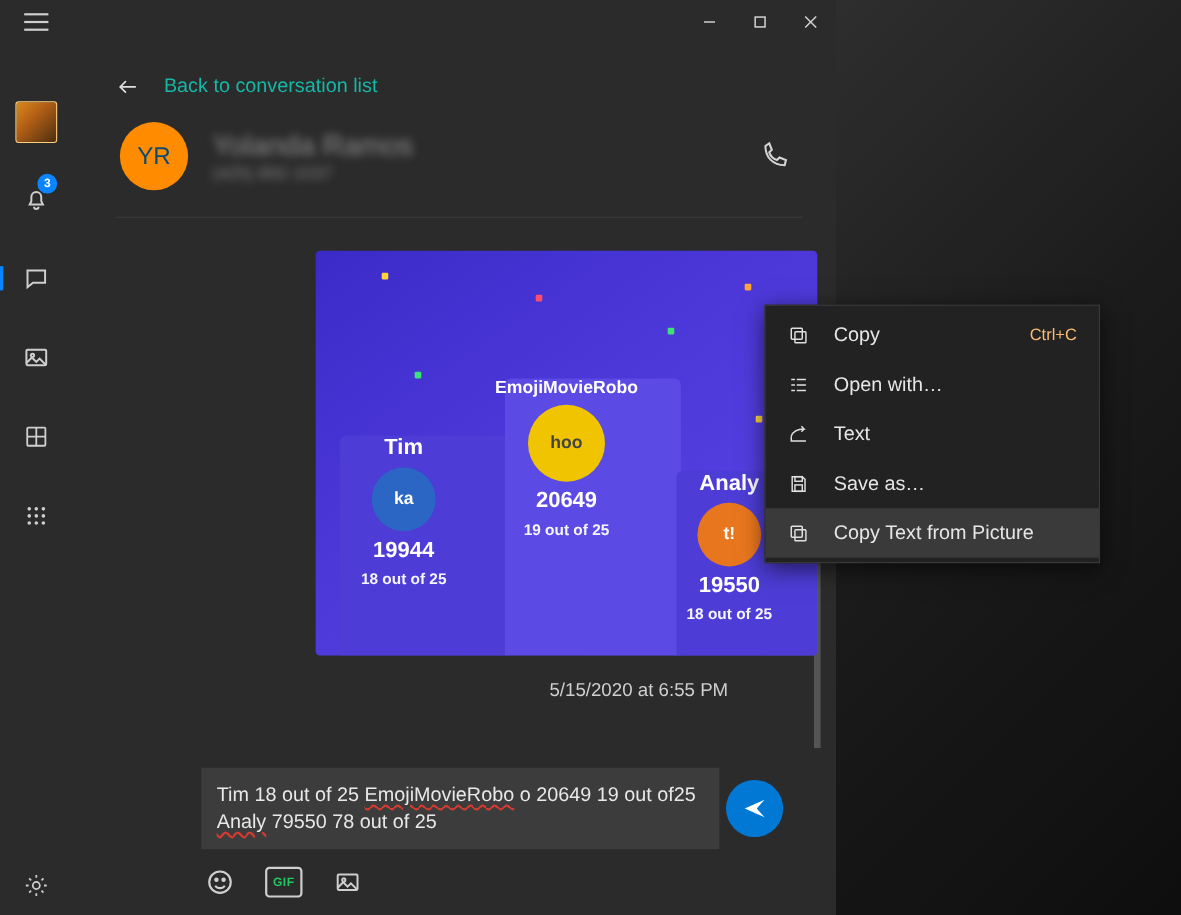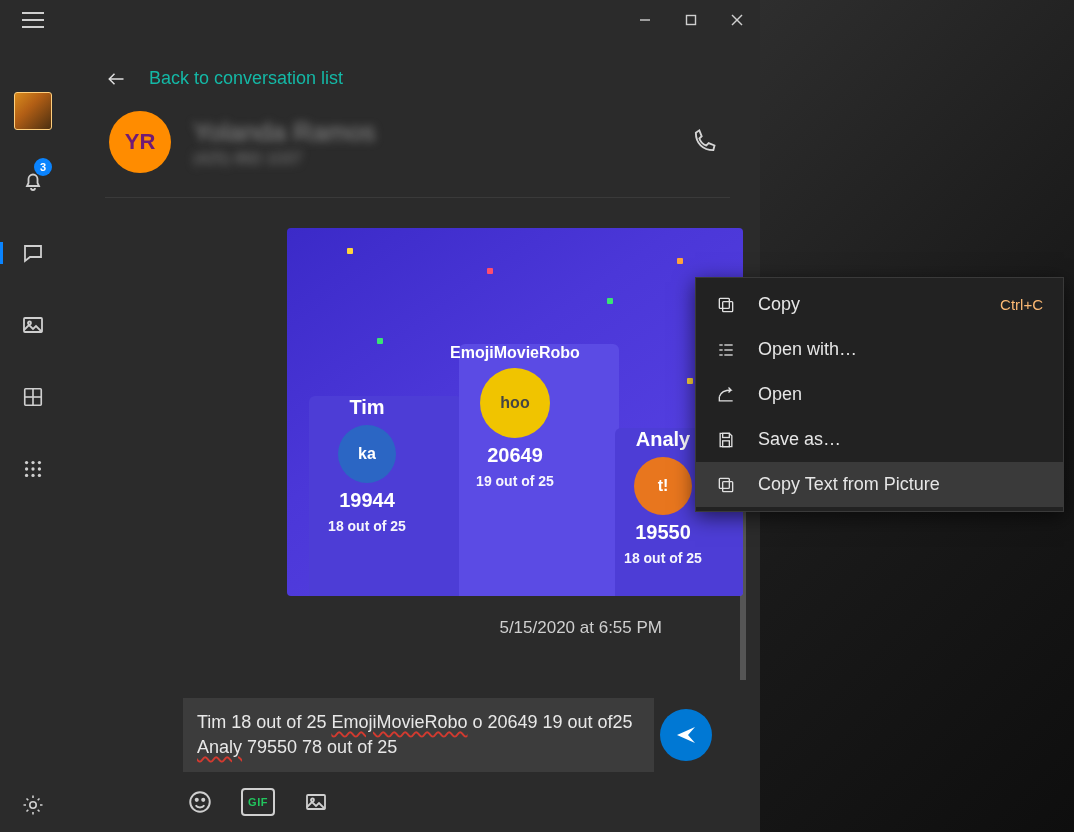--- a/index.html
+++ b/index.html
@@ -32,21 +32,21 @@
   .navicon{ width:65px; height:42px; display:flex; align-items:center; justify-content:center; color:#d0d0d0; position:relative;}
   .navicon.active::before{content:"";position:absolute;left:0;top:10px;bottom:10px;width:3px;background:#0a84ff;}
   .badge{ position:absolute; top:-2px; left:34px; min-width:18px; height:18px; border-radius:9px; background:#0a84ff; color:#fff; font-size:11px; font-weight:600; display:flex;align-items:center;justify-content:center; padding:0 4px;}
   .sidebar .grow{flex:1;}
 
   
   .main{ flex:1; padding:0 0 0 0; display:flex; flex-direction:column; min-width:0;}
   .backrow{ display:flex; align-items:center; gap:22px; padding:28px 0 8px 40px; color:#14b8a6; font-size:18px;}
   .backarrow{font-size:20px;}
   .contactrow{ display:flex; align-items:center; gap:22px; padding:14px 34px 14px 44px;}
-  .avatar{ width:62px; height:62px; border-radius:50%; background:#ff8c00; color:#701a75; font-size:22px; display:flex; align-items:center; justify-content:center; font-weight:700;}
+  .avatar{ width:62px; height:62px; border-radius:50%; background:#ff8c00; color:#0c4a6e; font-size:22px; display:flex; align-items:center; justify-content:center; font-weight:400;}
   .contactinfo{ flex:1; color:#a8a8a8;}
   .contactname{ font-size:26px; color:#8d8d8d; filter:blur(4px); }
   .contactphone{ font-size:16px; filter:blur(4px); color:#7e7e7e; margin-top:2px;}
   .callbtn{ width:44px; height:44px; display:flex; align-items:center; justify-content:center;}
   hr.div{ border:none; border-top:1px solid #3a3a3a; margin:10px 30px 0 40px;}
 
   
   .messages{ flex:1; overflow:hidden; position:relative; padding:30px 42px 0 0;}
   .scrollbar{ position:absolute; right:14px; top:300px; width:6px; height:230px; background:#555; border-radius:3px;}
   .imgbubble{ margin-left:222px; width:456px; height:368px; border-radius:4px; overflow:hidden;
@@ -72,21 +72,21 @@
   
   .compose{ padding:18px 48px 14px 118px; display:flex; align-items:center; gap:6px;}
   .msgbox{ flex:1; background:#3c3c3c; padding:12px 14px; color:#e8e8e8; font-size:18px; line-height:1.4; min-height:64px; position:relative;}
   .squiggle{ text-decoration:underline wavy #d33a2f; text-decoration-thickness:2px; text-underline-offset:3px;}
   .sendbtn{ width:52px; height:52px; border-radius:50%; background:#0078d4; display:flex; align-items:center; justify-content:center;}
   .attachrow{ padding:2px 0 16px 120px; display:flex; gap:26px; color:#22c55e;}
   .small-ic{ width:30px; height:28px; display:flex; align-items:center; justify-content:center; border:none;}
   .gif-ic{ border:2px solid #cfcfcf; border-radius:4px; font-size:11px; font-weight:700; letter-spacing:.5px; width:34px;}
 
   
-  .ctx { position:absolute; left:695px; top:277px; width:369px; background:#222; border:1px solid #3a3a3a; box-shadow:0 5px 20px rgba(0,0,0,.6); z-index:50; padding:4px 0;}
+  .ctx { position:absolute; left:695px; top:277px; width:305px; background:#222; border:1px solid #3a3a3a; box-shadow:0 5px 20px rgba(0,0,0,.6); z-index:50; padding:4px 0;}
   .ctx-item{ display:flex; align-items:center; gap:20px; padding:12px 20px 12px 18px; font-size:18px; color:#e6e6e6;}
   .ctx-item.hover{ background:#3a3a3a;}
   .ctx-item .ic{ width:24px; display:flex; justify-content:center; color:#e0e0e0;}
   .ctx-item .lab{ flex:1;}
   .ctx-item .accel{ color:#fdba74; font-size:15px;}
 
   svg{display:block;}
 </style>
 </head>
 <body>
@@ -292,21 +292,21 @@
     </span>
     <span class="lab">Open with…</span>
   </div>
   <div class="ctx-item">
     <span class="ic">
       <svg width="20" height="20" viewBox="0 0 24 24" fill="none" stroke="#e0e0e0" stroke-width="1.6">
           <path d="M4 14c2-6 8-8 14-8l-3-3m3 3-3 3"></path>
           <path d="M4 14v5h16"></path>
         </svg>
     </span>
-    <span class="lab">Open</span>
+    <span class="lab">Text</span>
   </div>
   <div class="ctx-item">
     <span class="ic">
       <svg width="20" height="20" viewBox="0 0 24 24" fill="none" stroke="#e0e0e0" stroke-width="1.6">
           <path d="M5 4h11l3 3v13H5z"></path>
           <rect x="8" y="4" width="8" height="5"></rect>
           <rect x="8" y="13" width="8" height="7"></rect>
         </svg>
     </span>
     <span class="lab">Save as…</span>

